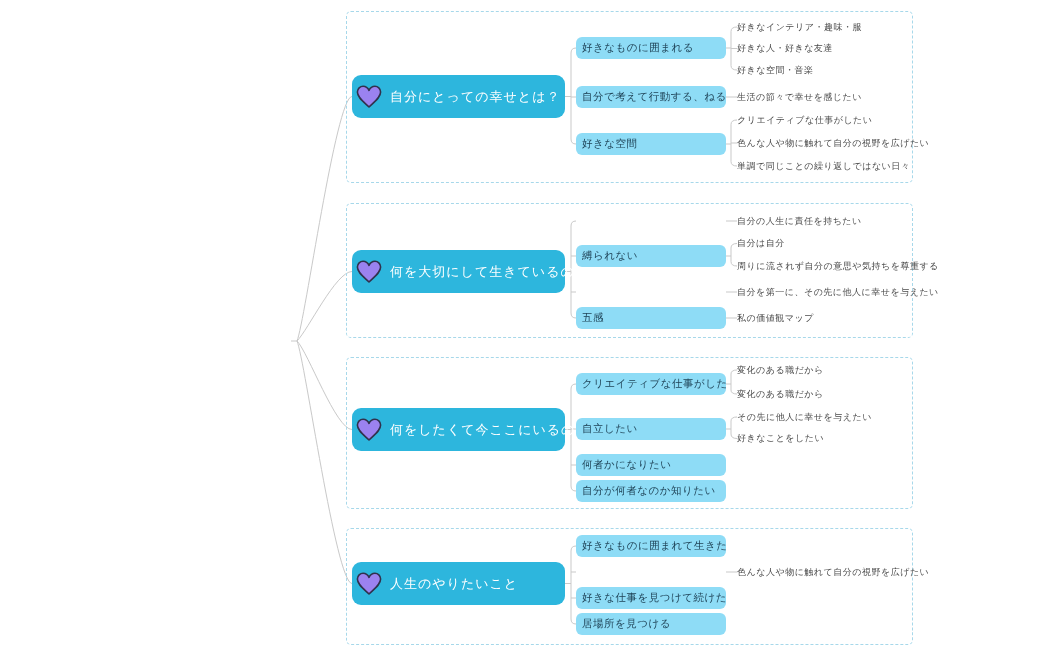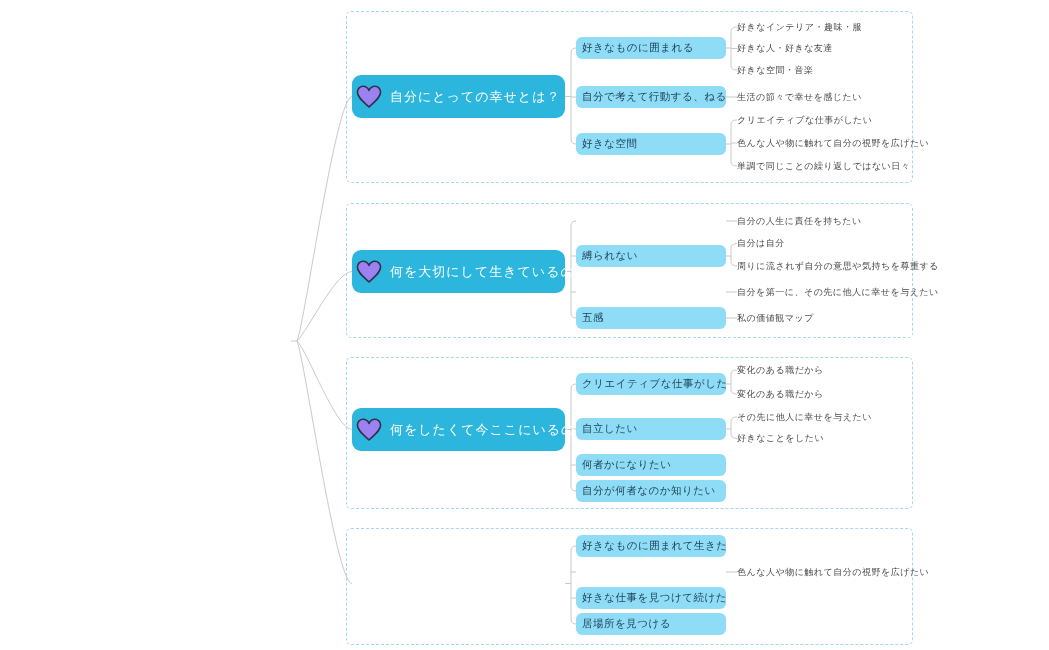--- a/index.html
+++ b/index.html
@@ -77,20 +77,26 @@
         <path d="M16 27.5 C8.5 20.5 1.5 15.5 1.5 8.8 C1.5 4.4 5 1.5 8.6 1.5 C11.7 1.5 14.6 3.6 16 6.7 C17.4 3.6 20.3 1.5 23.4 1.5 C27 1.5 30.5 4.4 30.5 8.8 C30.5 15.5 23.5 20.5 16 27.5 Z"></path>
       </svg>
     <span>何を大切にして生きているのか</span>
   </div>
   <div class="main-node" style="top:408px">
     <svg class="heart" viewBox="0 0 32 30">
         <path d="M16 27.5 C8.5 20.5 1.5 15.5 1.5 8.8 C1.5 4.4 5 1.5 8.6 1.5 C11.7 1.5 14.6 3.6 16 6.7 C17.4 3.6 20.3 1.5 23.4 1.5 C27 1.5 30.5 4.4 30.5 8.8 C30.5 15.5 23.5 20.5 16 27.5 Z"></path>
       </svg>
     <span>何をしたくて今ここにいるのか</span>
   </div>
+  <div class="main-node" style="top:562px">
+    <svg class="heart" viewBox="0 0 32 30">
+        <path d="M16 27.5 C8.5 20.5 1.5 15.5 1.5 8.8 C1.5 4.4 5 1.5 8.6 1.5 C11.7 1.5 14.6 3.6 16 6.7 C17.4 3.6 20.3 1.5 23.4 1.5 C27 1.5 30.5 4.4 30.5 8.8 C30.5 15.5 23.5 20.5 16 27.5 Z"></path>
+      </svg>
+    <span>人生のやりたいこと</span>
+  </div>
 
   <div class="sub-node" style="top:37px">好きなものに囲まれる</div>
   <div class="sub-node" style="top:86px">自分で考えて行動する、ねる</div>
   <div class="sub-node" style="top:133px">好きな空間</div>
 
   <div class="leaf" style="top:21px">好きなインテリア・趣味・服</div>
   <div class="leaf" style="top:42px">好きな人・好きな友達</div>
   <div class="leaf" style="top:64px">好きな空間・音楽</div>
   <div class="leaf" style="top:91px">生活の節々で幸せを感じたい</div>
   <div class="leaf" style="top:114px">クリエイティブな仕事がしたい</div>

